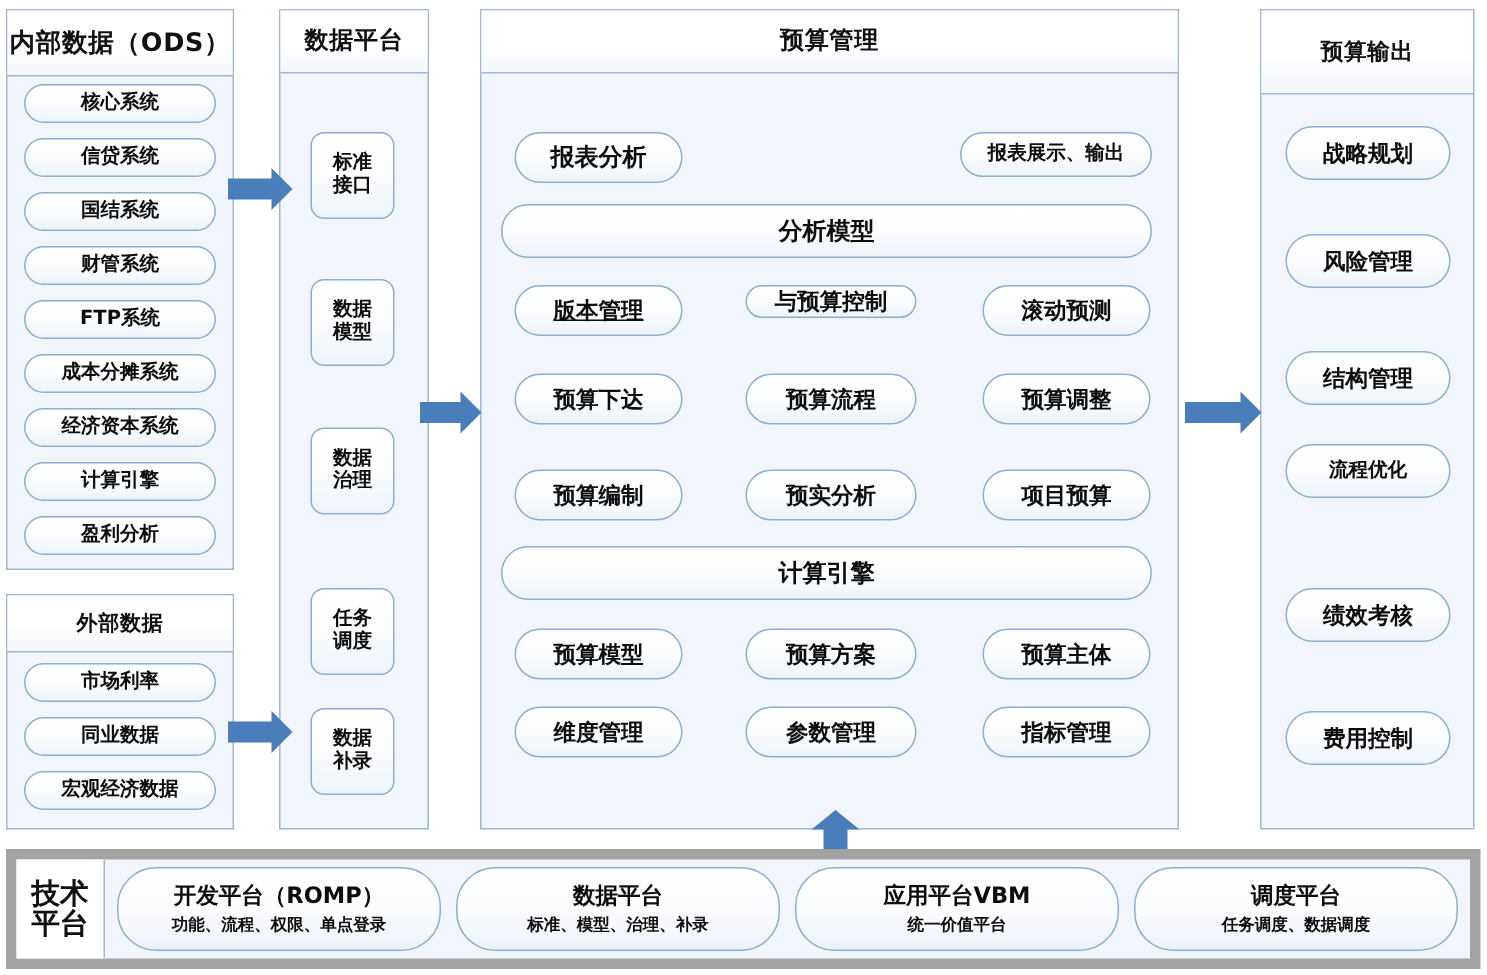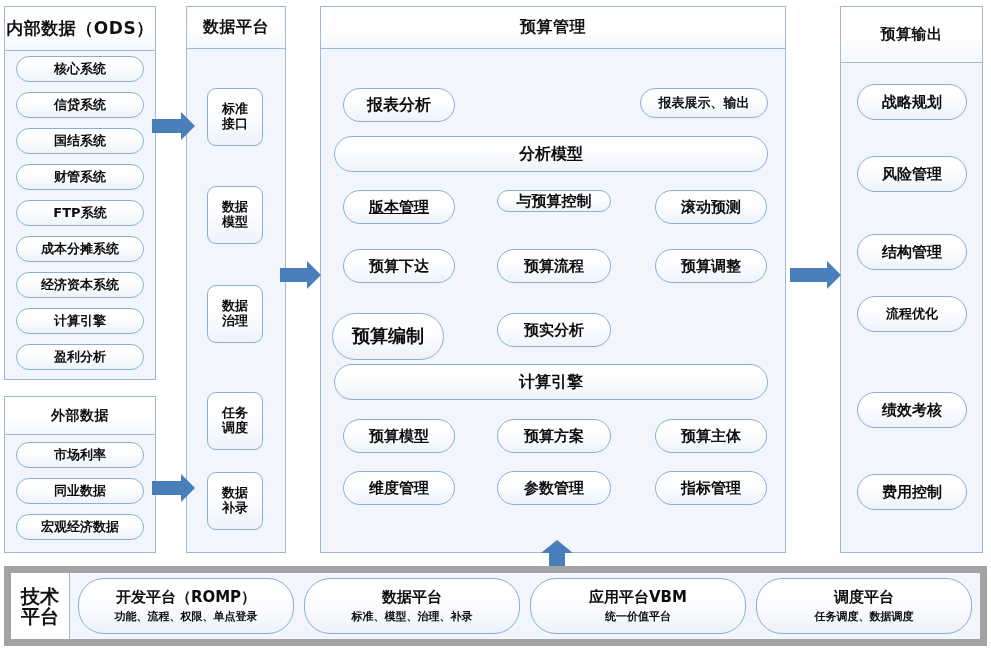--- a/index.html
+++ b/index.html
@@ -183,22 +183,23 @@
 补录</div>
     <div class="pill" style="left: 343px; top: 88px; width: 112px; height: 34px; font-size: 16px;">报表分析</div>
     <div class="pill" style="left: 640px; top: 88px; width: 128px; height: 30px; font-size: 13px;">报表展示、输出</div>
     <div class="pill" style="left: 334px; top: 136px; width: 434px; height: 36px; font-size: 16px;">分析模型</div>
     <div class="pill" style="left: 343px; top: 190px; width: 112px; height: 34px; font-size: 15px; text-decoration: underline;">版本管理</div>
     <div class="pill" style="left: 497px; top: 190px; width: 114px; height: 22px; font-size: 15px;">与预算控制</div>
     <div class="pill" style="left: 655px; top: 190px; width: 112px; height: 34px; font-size: 15px;">滚动预测</div>
     <div class="pill" style="left: 343px; top: 249px; width: 112px; height: 34px; font-size: 15px;">预算下达</div>
     <div class="pill" style="left: 497px; top: 249px; width: 114px; height: 34px; font-size: 15px;">预算流程</div>
     <div class="pill" style="left: 655px; top: 249px; width: 112px; height: 34px; font-size: 15px;">预算调整</div>
-    <div class="pill" style="left: 332px; top: 313px; width: 112px; height: 47px; font-size: 18px;">预算编制</div>
+    <div class="pill" style="left: 343px; top: 313px; width: 112px; height: 34px; font-size: 15px;">预算编制</div>
     <div class="pill" style="left: 497px; top: 313px; width: 114px; height: 34px; font-size: 15px;">预实分析</div>
+    <div class="pill" style="left: 655px; top: 313px; width: 112px; height: 34px; font-size: 15px;">项目预算</div>
     <div class="pill" style="left: 334px; top: 364px; width: 434px; height: 36px; font-size: 16px;">计算引擎</div>
     <div class="pill" style="left: 343px; top: 419px; width: 112px; height: 34px; font-size: 15px;">预算模型</div>
     <div class="pill" style="left: 497px; top: 419px; width: 114px; height: 34px; font-size: 15px;">预算方案</div>
     <div class="pill" style="left: 655px; top: 419px; width: 112px; height: 34px; font-size: 15px;">预算主体</div>
     <div class="pill" style="left: 343px; top: 471px; width: 112px; height: 34px; font-size: 15px;">维度管理</div>
     <div class="pill" style="left: 497px; top: 471px; width: 114px; height: 34px; font-size: 15px;">参数管理</div>
     <div class="pill" style="left: 655px; top: 471px; width: 112px; height: 34px; font-size: 15px;">指标管理</div>
     <div class="pill" style="left: 857px; top: 84px; width: 110px; height: 36px; font-size: 15px;">战略规划</div>
     <div class="pill" style="left: 857px; top: 156px; width: 110px; height: 36px; font-size: 15px;">风险管理</div>
     <div class="pill" style="left: 857px; top: 234px; width: 110px; height: 36px; font-size: 15px;">结构管理</div>

